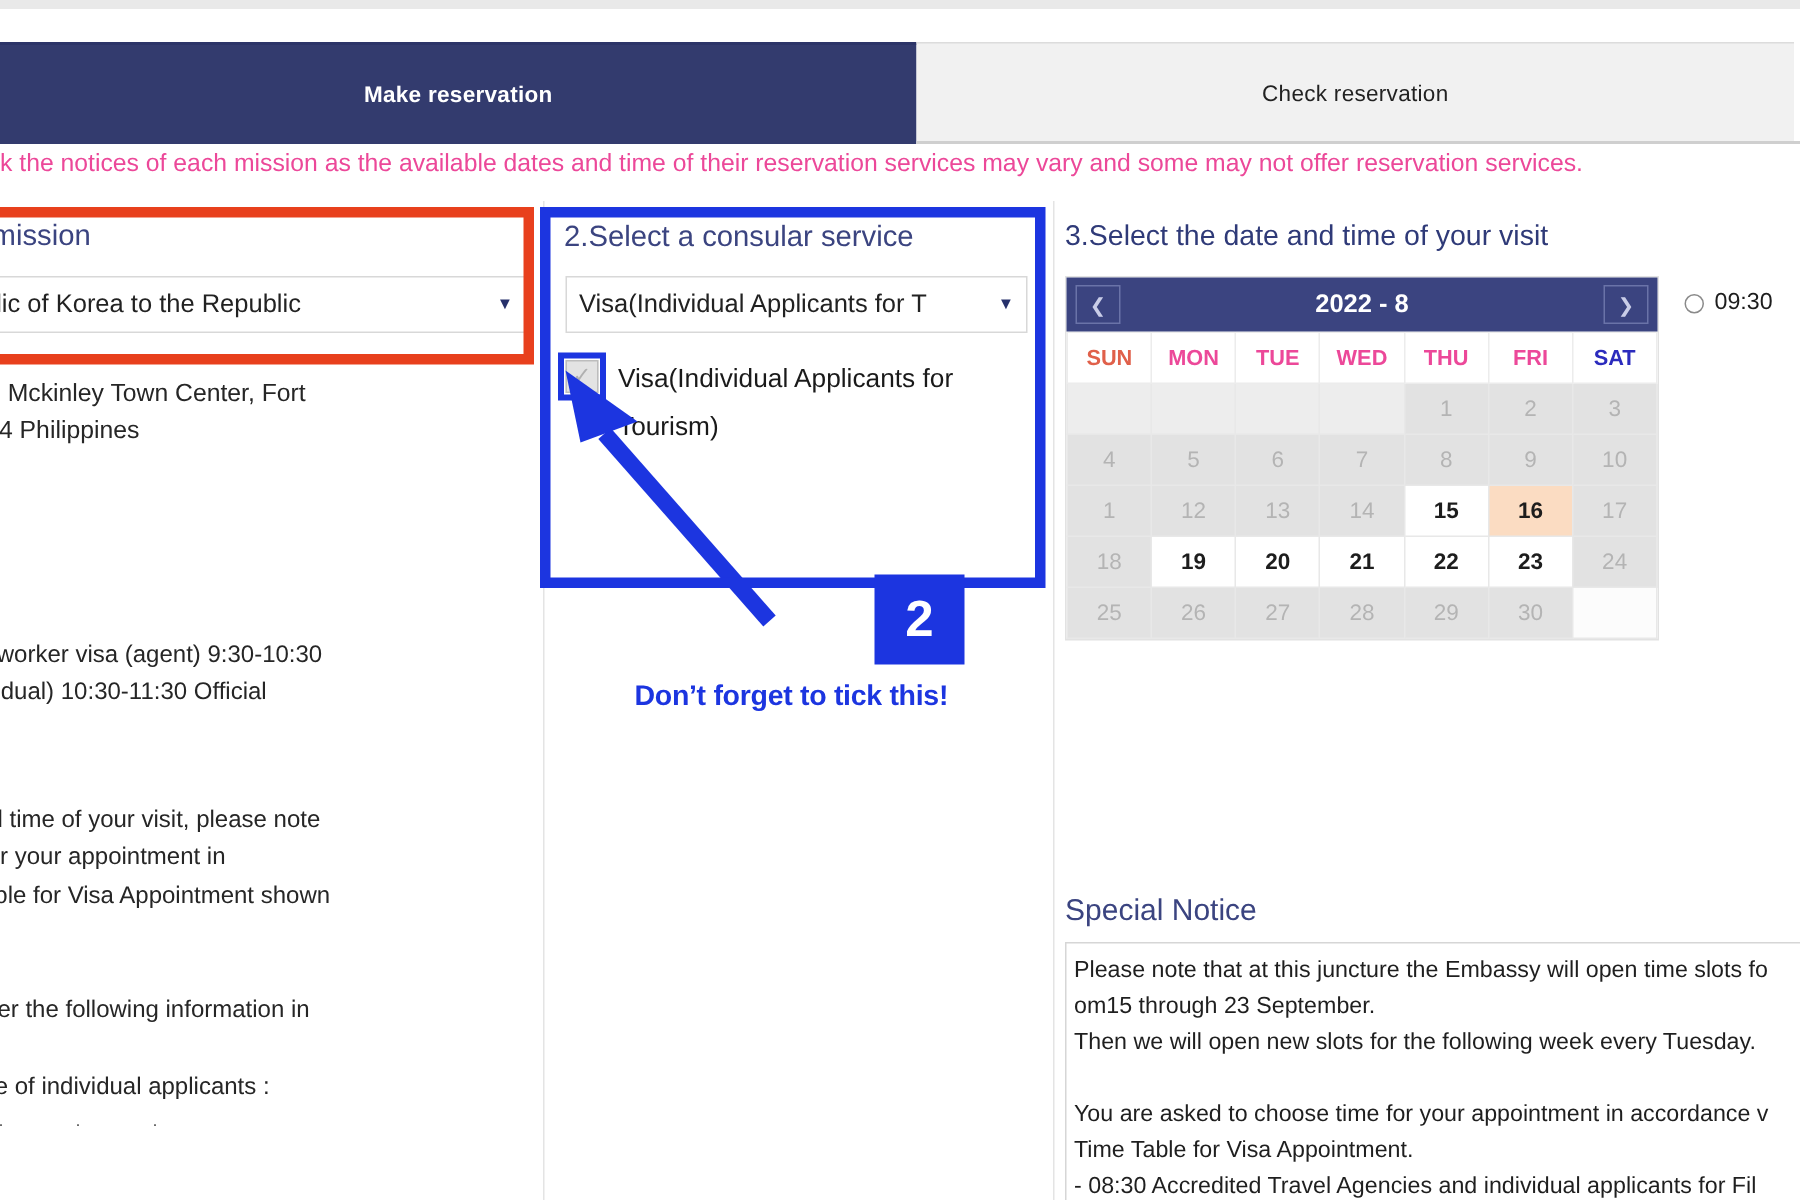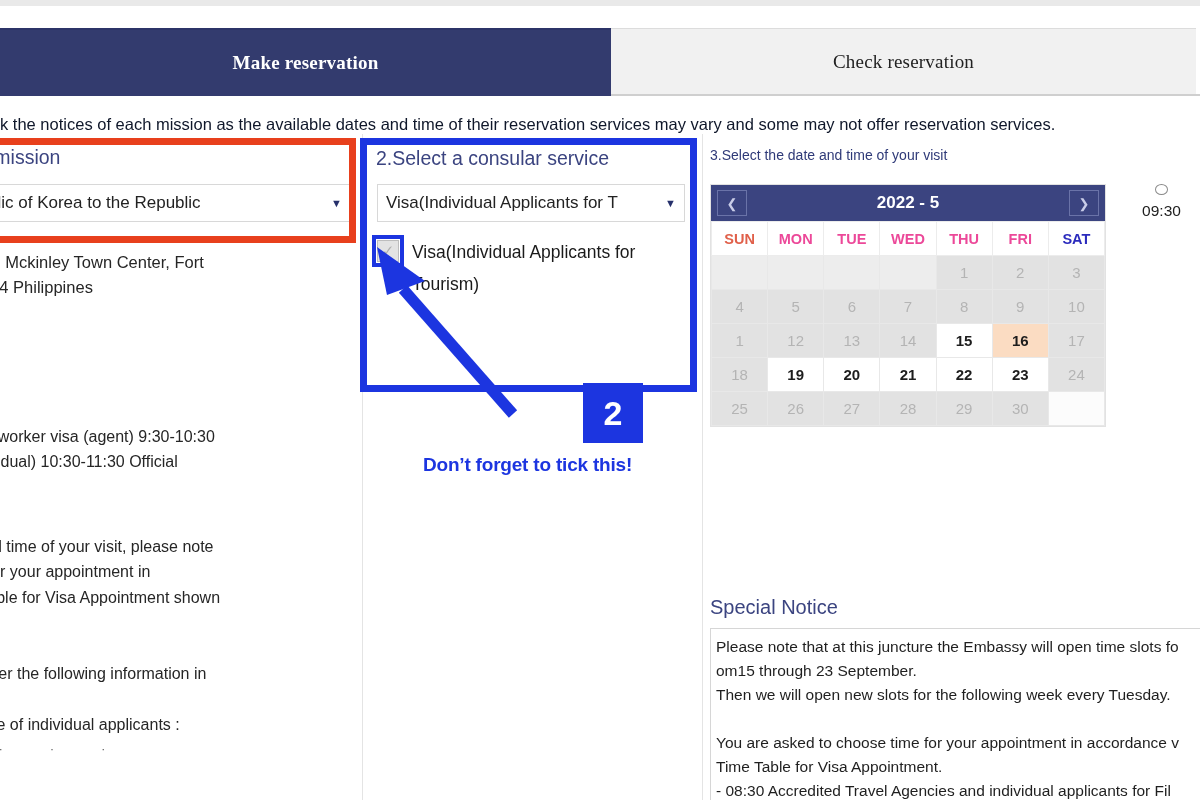--- a/index.html
+++ b/index.html
@@ -13,34 +13,34 @@
 
   
   .top-strip      { position:absolute; left:0; top:0;  width:1200px; height:6px; background:#e9e9e9; }
   .top-strip2     { position:absolute; left:0; top:6px; width:1200px; height:22px; background:#ffffff; }
 
   
   .tabbar { position:absolute; left:0; top:28px; width:1200px; height:68px; }
   .tab {
     position:absolute; top:0; height:68px;
     display:flex; align-items:center; justify-content:center;
-    font-size:19px; font-weight:bold; letter-spacing:.2px;font-family:Liberation Serif, serif;
+    font-size:15px; font-weight:bold; letter-spacing:.2px;
   }
   .tab.active   { left:0;    width:611px; background:#333b6e; color:#ffffff;
                   border-top:2px solid #2c3468; }
   .tab.inactive { left:611px; width:585px; background:#f1f1f1; color:#222222;
                   font-weight:normal; border-top:1px solid #dcdcdc;
                   border-bottom:1px solid #d2d2d2; }
   .tabbar:after { content:""; position:absolute; left:611px; bottom:0; width:589px; height:2px; background:#cfcfcf; }
 
   
   .notice-band {
     position:absolute; left:0; top:100px; width:1200px; height:34px;
-    display:flex; align-items:flex-end;
-    color:#0f172a; font-size:16.5px; white-space:nowrap;
+    display:flex; align-items:flex-start;
+    color:#ec4899; font-size:16.5px; white-space:nowrap;
     background:#ffffff;
   }
 
   
   .body-area { position:absolute; left:0; top:134px; width:1200px; height:666px; background:#fff; }
   .col-div { position:absolute; top:0; width:1px; height:666px; background:#e4e4e4; }
   .col-div.c1 { left:362px; }
   .col-div.c2 { left:702px; }
 
   
@@ -128,21 +128,21 @@
     background:#1c35e0; color:#fff;
     display:flex; align-items:center; justify-content:center;
     font-size:34px; font-weight:bold;
   }
 
   
   .col-right { position:absolute; left:703px; top:0; width:497px; height:666px; }
 
   .panel3-head {
     position:absolute; left:7px; top:13px;
-    font-size:14px; color:#2f3a78; white-space:nowrap;
+    font-size:19px; color:#2f3a78; white-space:nowrap;
   }
 
   .cal {
     position:absolute; left:7px; top:50px; width:396px;
     border:1px solid #e2e2e2; background:#fff;
   }
   .cal-head {
     height:36px; background:#3b4480; color:#fff;
     display:flex; align-items:center; position:relative;
   }
@@ -168,21 +168,21 @@
   }
   td.dis   { background:#e2e2e2; color:#b4b4b4; }
   td.empty { background:#ededed; }
   td.avail { background:#ffffff; color:#1d1d1d; font-weight:bold; }
   td.sel   { background:#fbdcc2; color:#1d1d1d; font-weight:bold; }
   td.blank { background:#fcfcfc; }
 
   .time-list { position:absolute; left:420px; top:50px; width:77px; }
   .time-opt {
     display:flex; align-items:center; gap:7px;
-    font-size:15.5px; color:#1d1d1d; height:36px;flex-direction:column;
+    font-size:15.5px; color:#1d1d1d; height:36px;
   }
   .radio { width:13px; height:13px; border:1.5px solid #8a8a8a; border-radius:50%; }
 
   .sn-head {
     position:absolute; left:7px; top:462px;
     font-size:20px; color:#3b4480;
   }
   .sn-box {
     position:absolute; left:7px; top:494px; width:496px; height:290px;
     border:1px solid #d6d6d6; border-right:none; background:#fff;
@@ -275,21 +275,21 @@
       <div class="step-badge">2</div>
     </div>
 
     <div class="col-right">
 
       <div class="panel3-head">3.Select the date and time of your visit</div>
 
       <div class="cal">
         <div class="cal-head">
           <div class="cal-nav prev">❮</div>
-          <div class="cal-title">2022 - 5</div>
+          <div class="cal-title">2022 - 8</div>
           <div class="cal-nav next">❯</div>
         </div>
         <table class="cal-grid">
           <thead>
               <tr>
             <th class="sun">SUN</th>
             <th>MON</th>
             <th>TUE</th>
             <th>WED</th>
             <th>THU</th>

